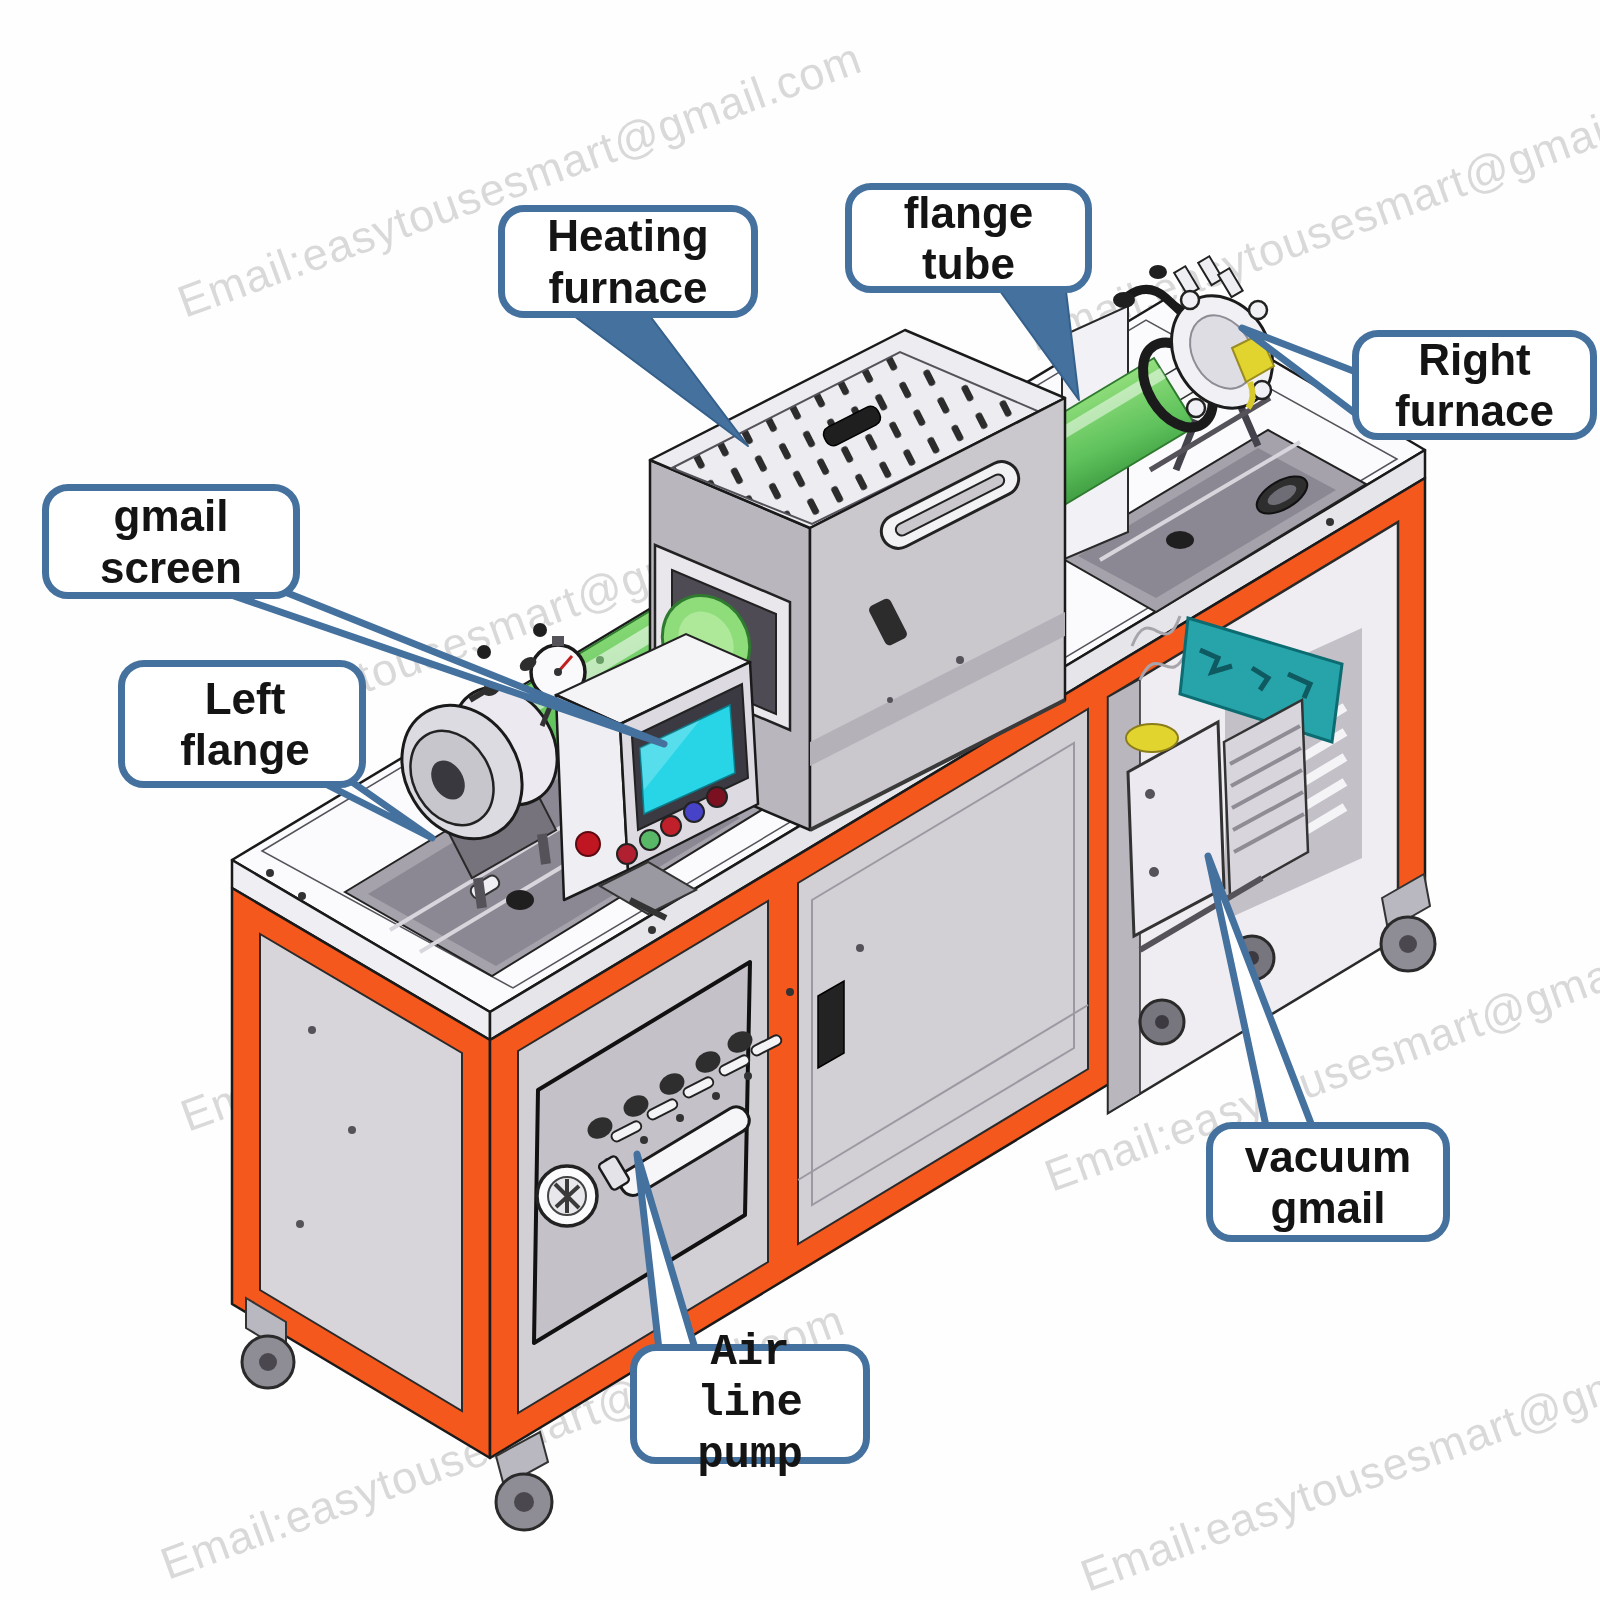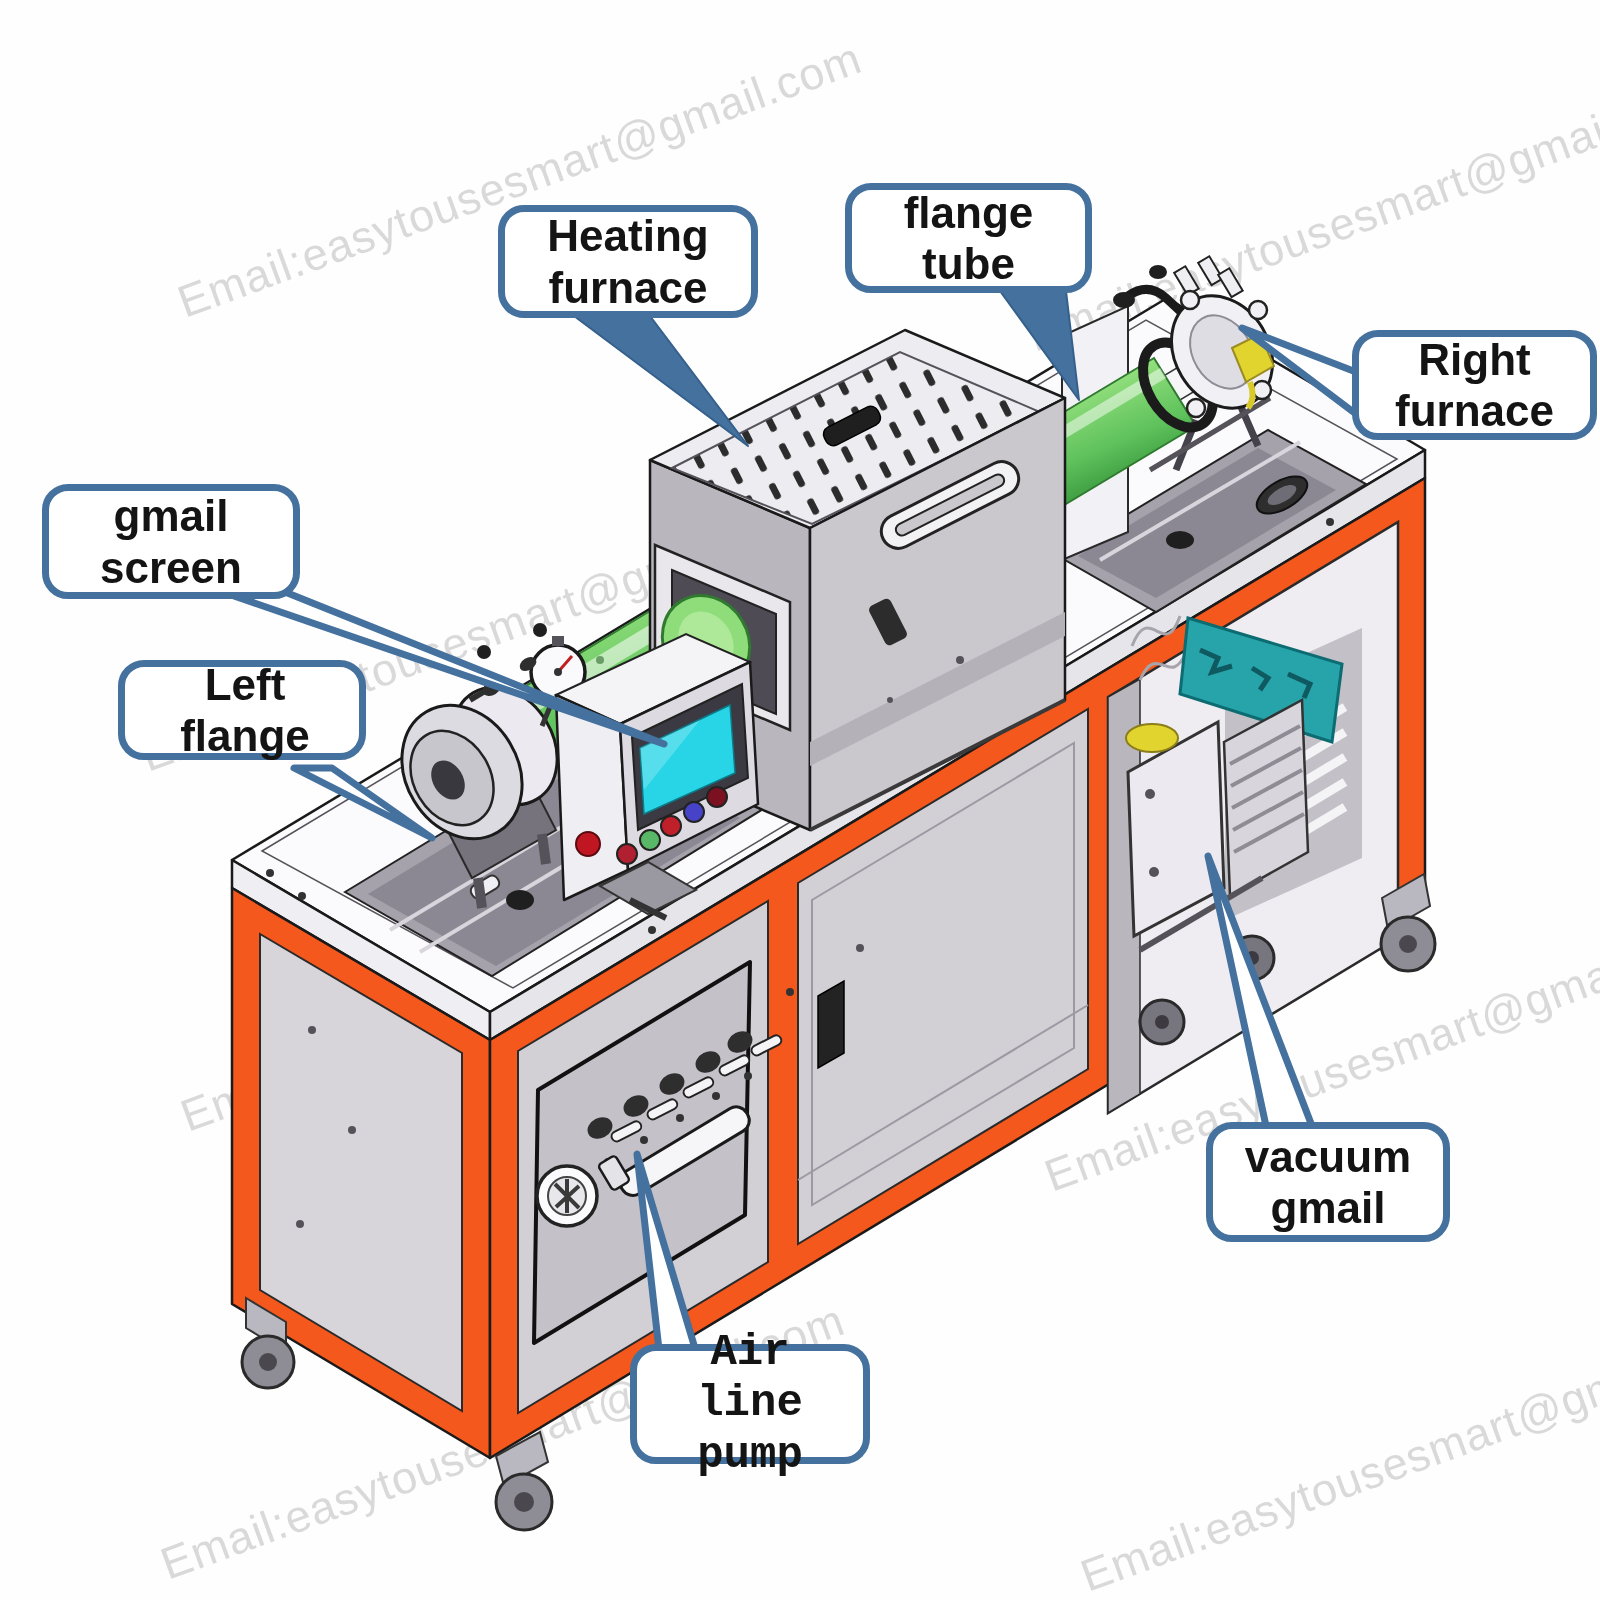--- a/index.html
+++ b/index.html
@@ -286,21 +286,21 @@
 </div>
 <div class="callout" style="left:845px;top:183px;width:247px;height:110px;">
   <span>flange tube</span>
 </div>
 <div class="callout" style="left:1352px;top:330px;width:245px;height:110px;">
   <span>Right furnace</span>
 </div>
 <div class="callout" style="left:42px;top:484px;width:258px;height:115px;">
   <span>gmail screen</span>
 </div>
-<div class="callout" style="left:118px;top:660px;width:248px;height:100px;padding-left:16px;">
+<div class="callout" style="left:118px;top:660px;width:248px;height:128px;padding-left:16px;">
   <span>Left flange</span>
 </div>
 <div class="callout" style="left:1206px;top:1122px;width:244px;height:120px;">
   <span>vacuum gmail</span>
 </div>
 <div class="callout" style="left:630px;top:1344px;width:240px;height:120px;font-family:Liberation Mono, monospace;">
   <span>Air line pump</span>
 </div>
 </div>
 

